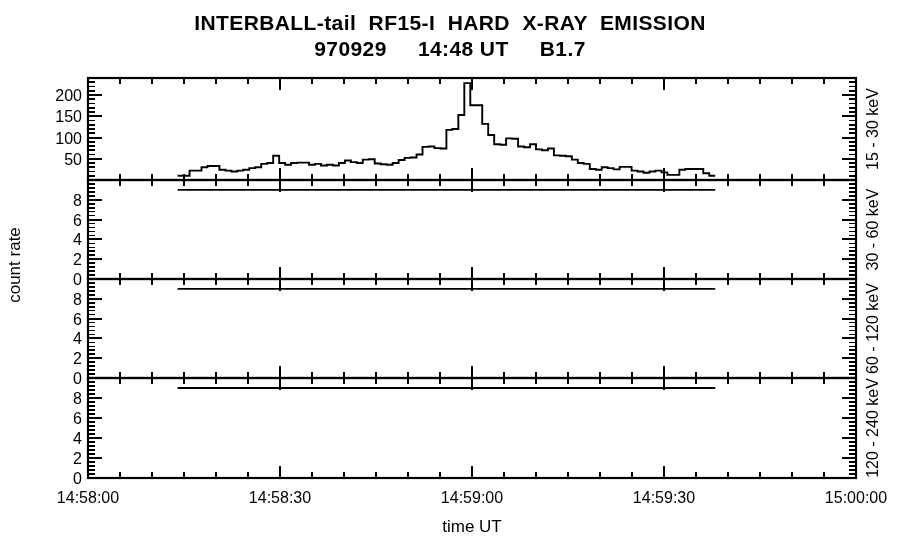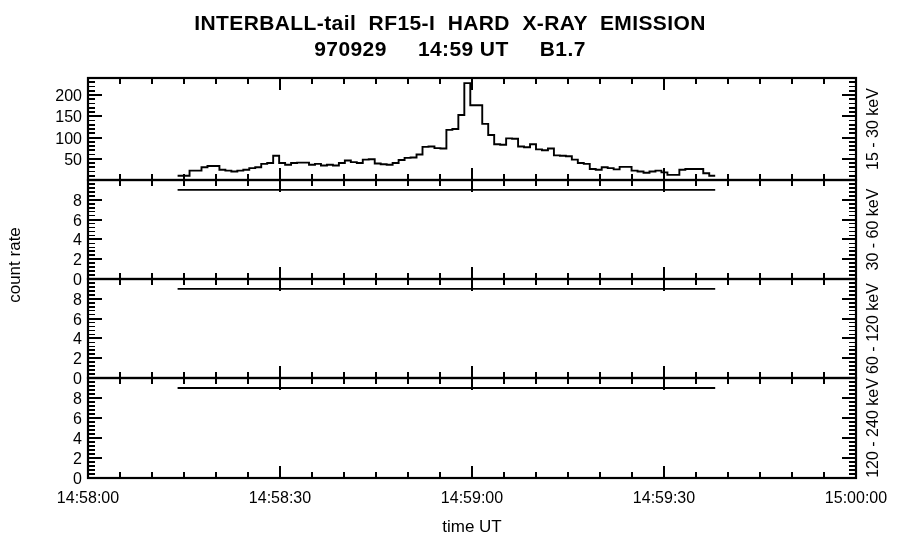--- a/index.html
+++ b/index.html
@@ -80,21 +80,21 @@
     stroke-linecap: butt;
   }
 </style>
 </head>
 <body>
 
 <div id="stage">
 
   <div class="title-block">
     <div class="title-line1">INTERBALL-tail  RF15-I  HARD  X-RAY  EMISSION</div>
-    <div class="title-line2">970929     14:59 UT     B1.7</div>
+    <div class="title-line2">970929     14:48 UT     B1.7</div>
   </div>
 
   <svg id="plot" viewBox="0 0 900 548">
     <g id="panels-group">
         <g>
           <rect x="88" y="78" width="768" height="102" class="frame"></rect>
           <line x1="88" y1="180" x2="95" y2="180" class="tick"></line>
           <line x1="856" y1="180" x2="849" y2="180" class="tick"></line>
           <line x1="88" y1="175.75" x2="95" y2="175.75" class="tick"></line>
           <line x1="856" y1="175.75" x2="849" y2="175.75" class="tick"></line>

